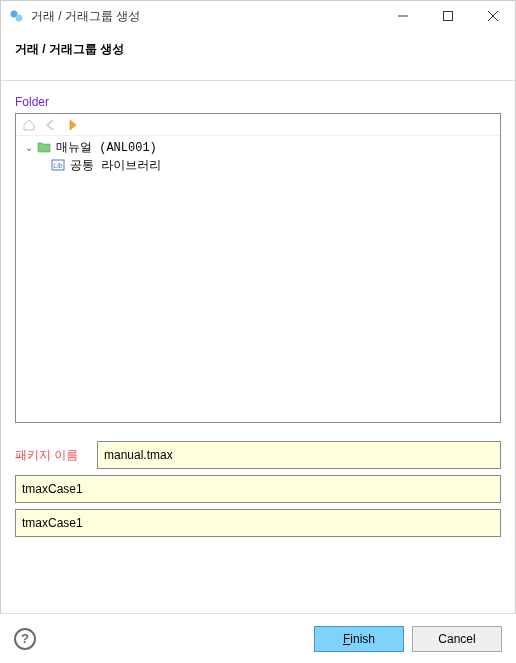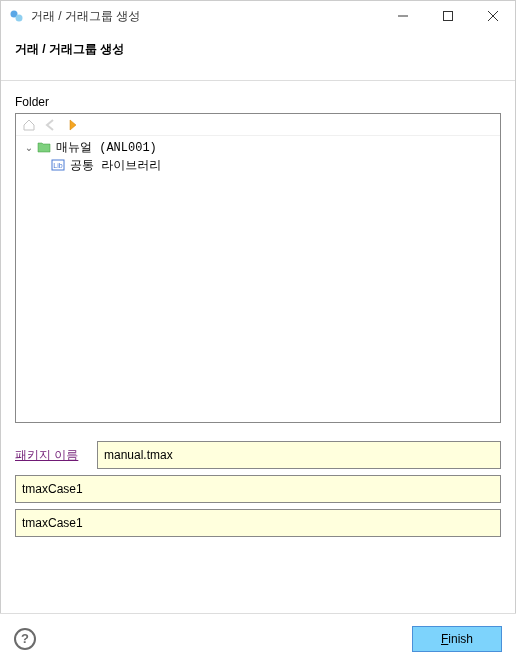--- a/index.html
+++ b/index.html
@@ -36,21 +36,21 @@
   }
   .header {
     background: #fff;
     padding: 10px 14px 16px 14px;
     position: relative;
   }
   .header .htitle { font-weight: bold; color: #000; font-size: 12px; margin-bottom: 6px; }
   .header .hdesc { color: #333; padding-left: 10px; }
   .hr { height: 1px; background: #ddd; }
   .content { padding: 14px 14px 0 14px; }
-  .section-label { color: #000000; margin-bottom: 4px; }
+  .section-label { color: #6d28d9; margin-bottom: 4px; }
   .tree-box {
     border: 1px solid #888;
     box-shadow: inset 0 0 0 1px #fff;
     background: #fff;
     height: 310px;
     display: flex;
     flex-direction: column;
   }
   .tree-toolbar {
     height: 22px;
@@ -63,21 +63,21 @@
   .tool-btn { width: 18px; height: 18px; display:flex;align-items:center;justify-content:center; opacity: 0.5; }
   .tool-btn.active { opacity: 1; }
   .tree-body { flex: 1; padding: 2px 4px; overflow: auto; }
   .tree-row { display: flex; align-items: center; height: 18px; padding-left: 2px; }
   .tree-expand { width: 14px; color: #666; font-size: 10px; text-align:center; }
   .tree-icon { width: 16px; height:16px; margin-right: 4px; display:flex;align-items:center;justify-content:center;}
   .tree-label { color: #000; font-family: Liberation Mono, monospace; }
   .tree-children { padding-left: 28px; }
   .form-area { margin-top: 18px; }
   .form-row { display: flex; align-items: center; margin-bottom: 6px; }
-  .form-label { width: 82px; color: #701a75; text-decoration: underline; }
+  .form-label { width: 82px; color: #ef4444; }
   .form-input {
     flex: 1;
     height: 28px;
     border: 1px solid #888;
     background: #ffffdd;
     padding: 0 6px;
     font-family: inherit;
     font-size: 12px;
     color: #000;
   }
@@ -209,13 +209,16 @@
     </div>
   </div>
 </div>
 
 <div class="footer">
   <div class="help-btn">?</div>
   <div class="footer-spacer"></div>
   <div class="btn primary">
     <span><span class="u">F</span><span>inish</span></span>
   </div>
+  <div class="btn">
+    <span>Cancel</span>
+  </div>
 </div>
 
 </body></html>

